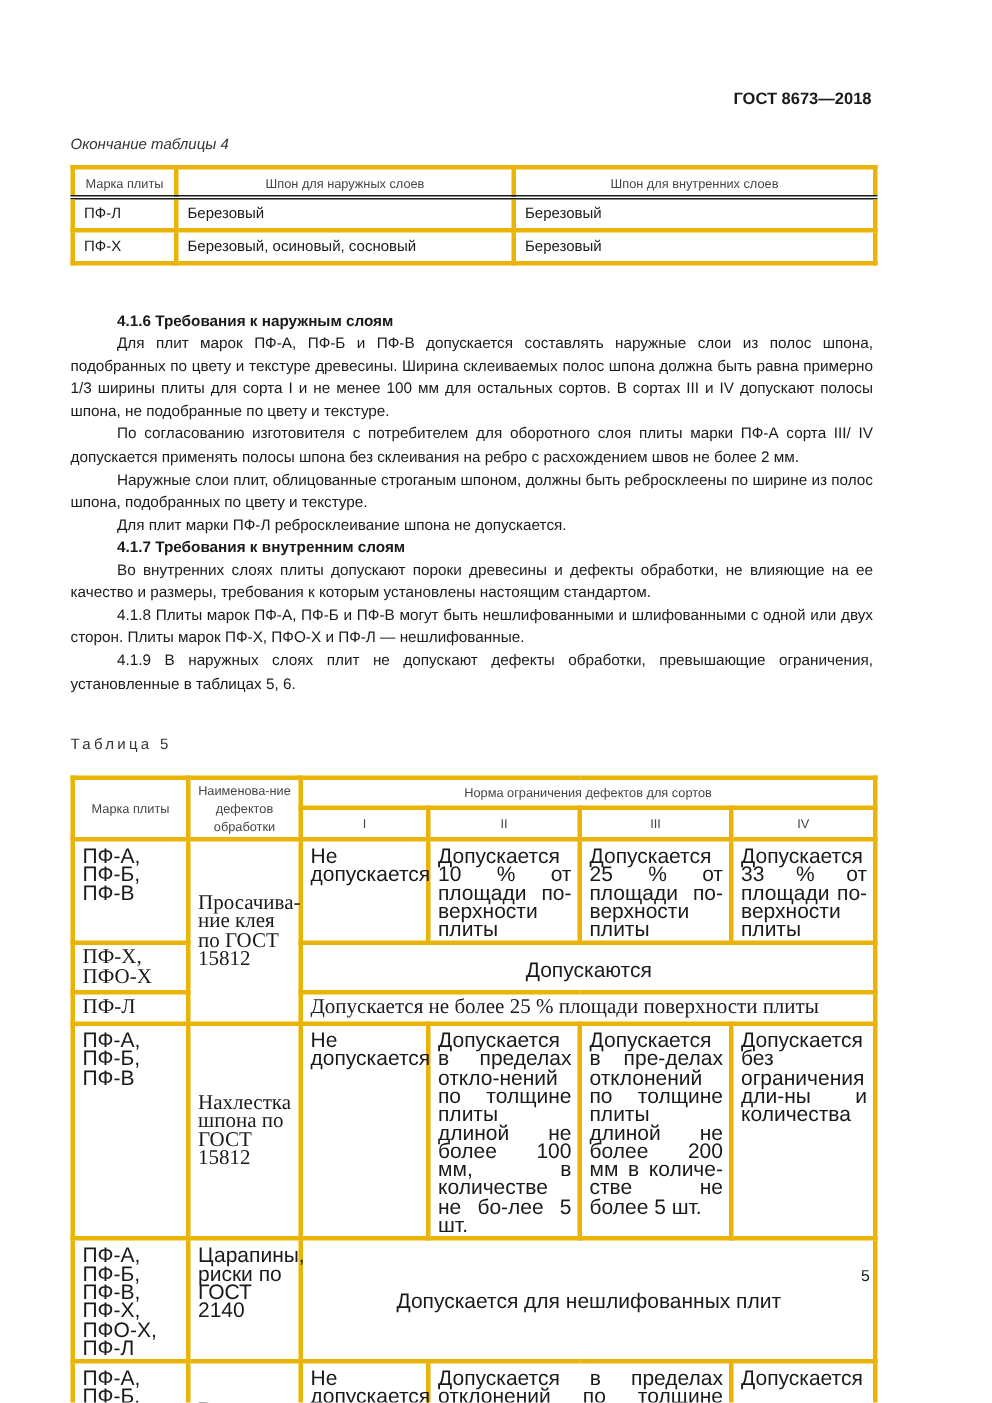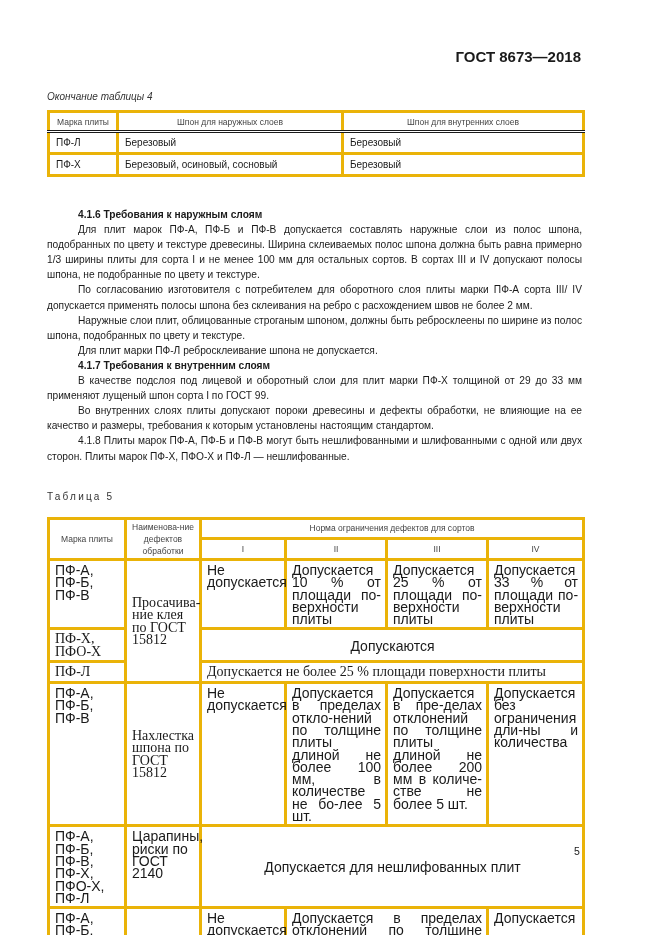--- a/index.html
+++ b/index.html
@@ -1,18 +1,18 @@
 <!DOCTYPE html>
 <html><head>
 <meta charset="utf-8">
 <style>
   html, body { margin: 0; padding: 0; background: #ffffff; }
   body { width: 661px; height: 935px; position: relative; overflow: hidden;
          font-family: "Liberation Sans", "DejaVu Sans", sans-serif; color: #1a1a1a; }
-  .page-header { position: absolute; top: 48px; right: 80px; font-weight: bold; font-size: 15px; }
+  .page-header { position: absolute; top: 60px; right: 80px; font-weight: bold; font-size: 11px; }
   .caption-italic { position: absolute; left: 47px; top: 91px; font-style: italic; font-size: 10px; color: #333; }
   .caption-spaced { position: absolute; left: 47px; top: 491px; font-size: 10px; letter-spacing: 2.2px; color: #333; }
 
   table { border-collapse: collapse; position: absolute; left: 47px; width: 535px; table-layout: fixed; }
   td, th { border: 3px solid #eab308; vertical-align: top; }
 
   
   #t4 { top: 110px; }
   #t4 th { font-weight: normal; font-size: 8.5px; color: #444; height: 17px; text-align: center; vertical-align: middle; padding: 0 4px; }
   #t4 thead tr { border-bottom: 3px double #1a1a1a; }
@@ -67,23 +67,23 @@
   </tbody>
 </table>
 
 <div class="body-text" style="top:207px;">
   <p class="heading">4.1.6 Требования к наружным слоям</p>
   <p class="indent">Для плит марок ПФ-А, ПФ-Б и ПФ-В допускается составлять наружные слои из полос шпона, подобранных по цвету и текстуре древесины. Ширина склеиваемых полос шпона должна быть равна примерно 1/3 ширины плиты для сорта I и не менее 100 мм для остальных сортов. В сортах III и IV допускают полосы шпона, не подобранные по цвету и текстуре.</p>
   <p class="indent">По согласованию изготовителя с потребителем для оборотного слоя плиты марки ПФ-А сорта III/ IV допускается применять полосы шпона без склеивания на ребро с расхождением швов не более 2 мм.</p>
   <p class="indent">Наружные слои плит, облицованные строганым шпоном, должны быть ребросклеены по ширине из полос шпона, подобранных по цвету и текстуре.</p>
   <p class="indent">Для плит марки ПФ-Л ребросклеивание шпона не допускается.</p>
   <p class="heading">4.1.7 Требования к внутренним слоям</p>
-  <p class="indent">В качестве подслоя под лицевой и оборотный слои для плит марки ПФ-Х толщиной от 29 до 33 мм применяют лущеный шпон сорта I по ГОСТ 99.</p>
   <p class="indent">Во внутренних слоях плиты допускают пороки древесины и дефекты обработки, не влияющие на ее качество и размеры, требования к которым установлены настоящим стандартом.</p>
   <p class="indent">4.1.8 Плиты марок ПФ-А, ПФ-Б и ПФ-В могут быть нешлифованными и шлифованными с одной или двух сторон. Плиты марок ПФ-Х, ПФО-Х и ПФ-Л — нешлифованные.</p>
+  <p class="indent">4.1.9 В наружных слоях плит не допускают дефекты обработки, превышающие ограничения, установленные в таблицах 5, 6.</p>
 </div>
 
 <div class="caption-spaced">Таблица 5</div>
 
 <table id="t5">
   <colgroup>
     <col style="width:77px">
       <col style="width:75px">
       <col style="width:85px">
     <col style="width:101px">

